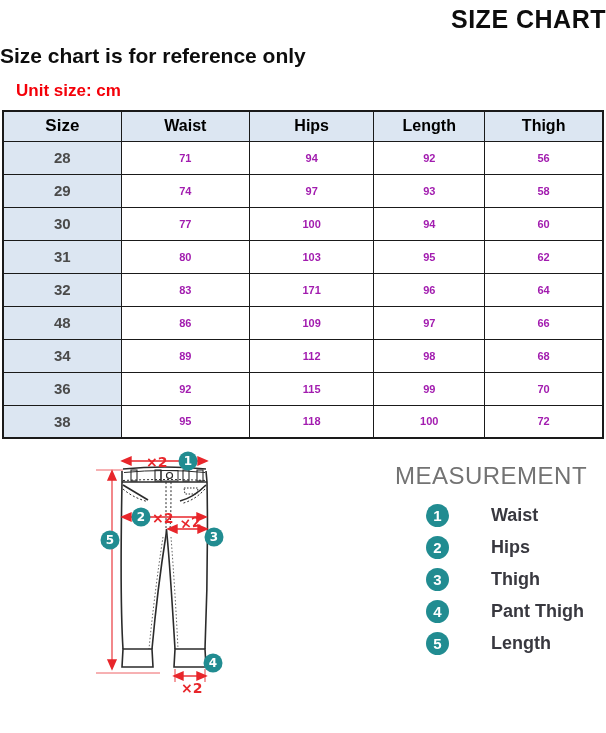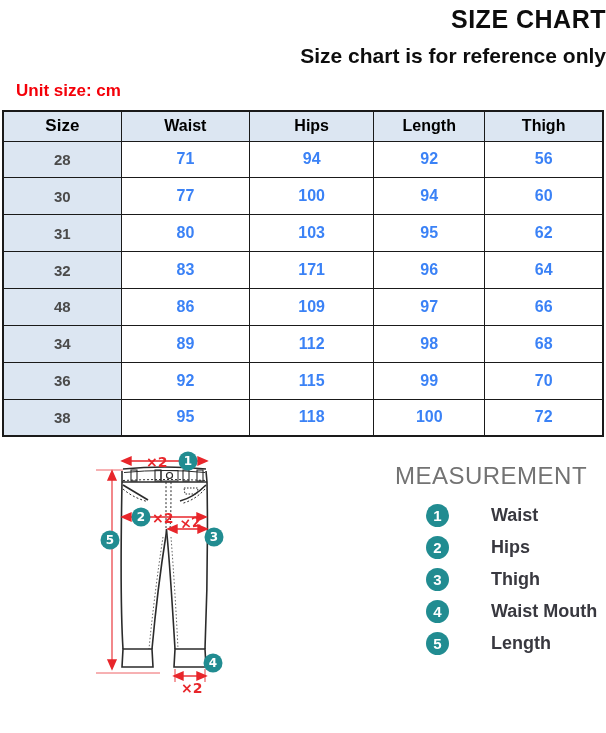--- a/index.html
+++ b/index.html
@@ -6,33 +6,33 @@
     --red:#e8262b; --unit-red:#f40009; --teal:#218c91;
     --hdr-bg:#dce6f2; --border:#1a1a1a;
   }
   *{box-sizing:border-box;margin:0;padding:0;}
   html,body{background:#fff;}
   body{font-family:"Liberation Sans","DejaVu Sans",sans-serif;}
   .page{position:relative;width:606px;height:733px;background:#fff;overflow:hidden;}
 
   .title{position:absolute;top:5px;left:0;width:100%;text-align:right;
          font-size:25px;font-weight:700;color:#0d0d0d;letter-spacing:.5px;}
-  .subtitle{position:absolute;top:44px;left:0;width:100%;text-align:right;
+  .subtitle{position:absolute;top:44px;left:0;width:100%;text-align:left;
          font-size:21px;font-weight:700;color:#0d0d0d;}
   .unit-note{position:absolute;top:81px;left:4px;font-size:17px;font-weight:700;color:var(--unit-red);margin-left:12px;}
 
   table.size-table{position:absolute;left:2px;top:110px;width:602px;height:327px;
         border-collapse:collapse;table-layout:fixed;}
   .size-table th,.size-table td{border:1px solid var(--border);text-align:center;vertical-align:middle;}
   .size-table{border:2px solid var(--border);}
   .size-table thead tr{height:30px;border-radius:10px;}
   .size-table tbody tr{height:33px;}
   .size-table th{background:var(--hdr-bg);font-size:16px;font-weight:700;color:#000;}
   .size-table th.col-size{font-size:17px;}
-  .size-table td{background:#fff;font-size:16px;font-weight:700;color:#3b82f6;}
+  .size-table td{background:#fff;font-size:11px;font-weight:700;color:#a21caf;}
   .size-table td.size-cell{background:var(--hdr-bg);color:#4a4a4a;font-size:15px;margin-left:11px;}
   .c0{width:19.7%;} .c1{width:21.4%;} .c2{width:20.7%;} .c3{width:18.5%;} .c4{width:19.7%;}
 
   .diagram-wrap{position:absolute;left:0;top:441px;width:380px;height:292px;}
 
   .legend{position:absolute;left:385px;top:462px;width:212px;}
   .legend-title{font-size:24px;font-weight:400;color:#737373;text-align:center;
         letter-spacing:.5px;margin-bottom:9px;white-space:nowrap;}
   .legend-item{display:flex;align-items:center;height:32px;padding-left:41px;}
   .legend-badge{width:23px;height:23px;border-radius:50%;background:var(--teal);
@@ -71,20 +71,27 @@
     </thead>
     <tbody id="table-body">
         <tr>
           <td class="size-cell">28</td>
           <td class="value-cell">71</td>
           <td class="value-cell">94</td>
           <td class="value-cell">92</td>
           <td class="value-cell">56</td>
         </tr>
         <tr>
+          <td class="size-cell">29</td>
+          <td class="value-cell">74</td>
+          <td class="value-cell">97</td>
+          <td class="value-cell">93</td>
+          <td class="value-cell">58</td>
+        </tr>
+        <tr>
           <td class="size-cell">30</td>
           <td class="value-cell">77</td>
           <td class="value-cell">100</td>
           <td class="value-cell">94</td>
           <td class="value-cell">60</td>
         </tr>
         <tr>
           <td class="size-cell">31</td>
           <td class="value-cell">80</td>
           <td class="value-cell">103</td>
@@ -237,21 +244,21 @@
         <div class="legend-item">
           <span class="legend-badge">2</span>
           <span class="legend-label">Hips</span>
         </div>
         <div class="legend-item">
           <span class="legend-badge">3</span>
           <span class="legend-label">Thigh</span>
         </div>
         <div class="legend-item">
           <span class="legend-badge">4</span>
-          <span class="legend-label">Waist Mouth</span>
+          <span class="legend-label">Pant Thigh</span>
         </div>
         <div class="legend-item">
           <span class="legend-badge">5</span>
           <span class="legend-label">Length</span>
         </div>
       </div>
   </div>
 
 </div>
 

